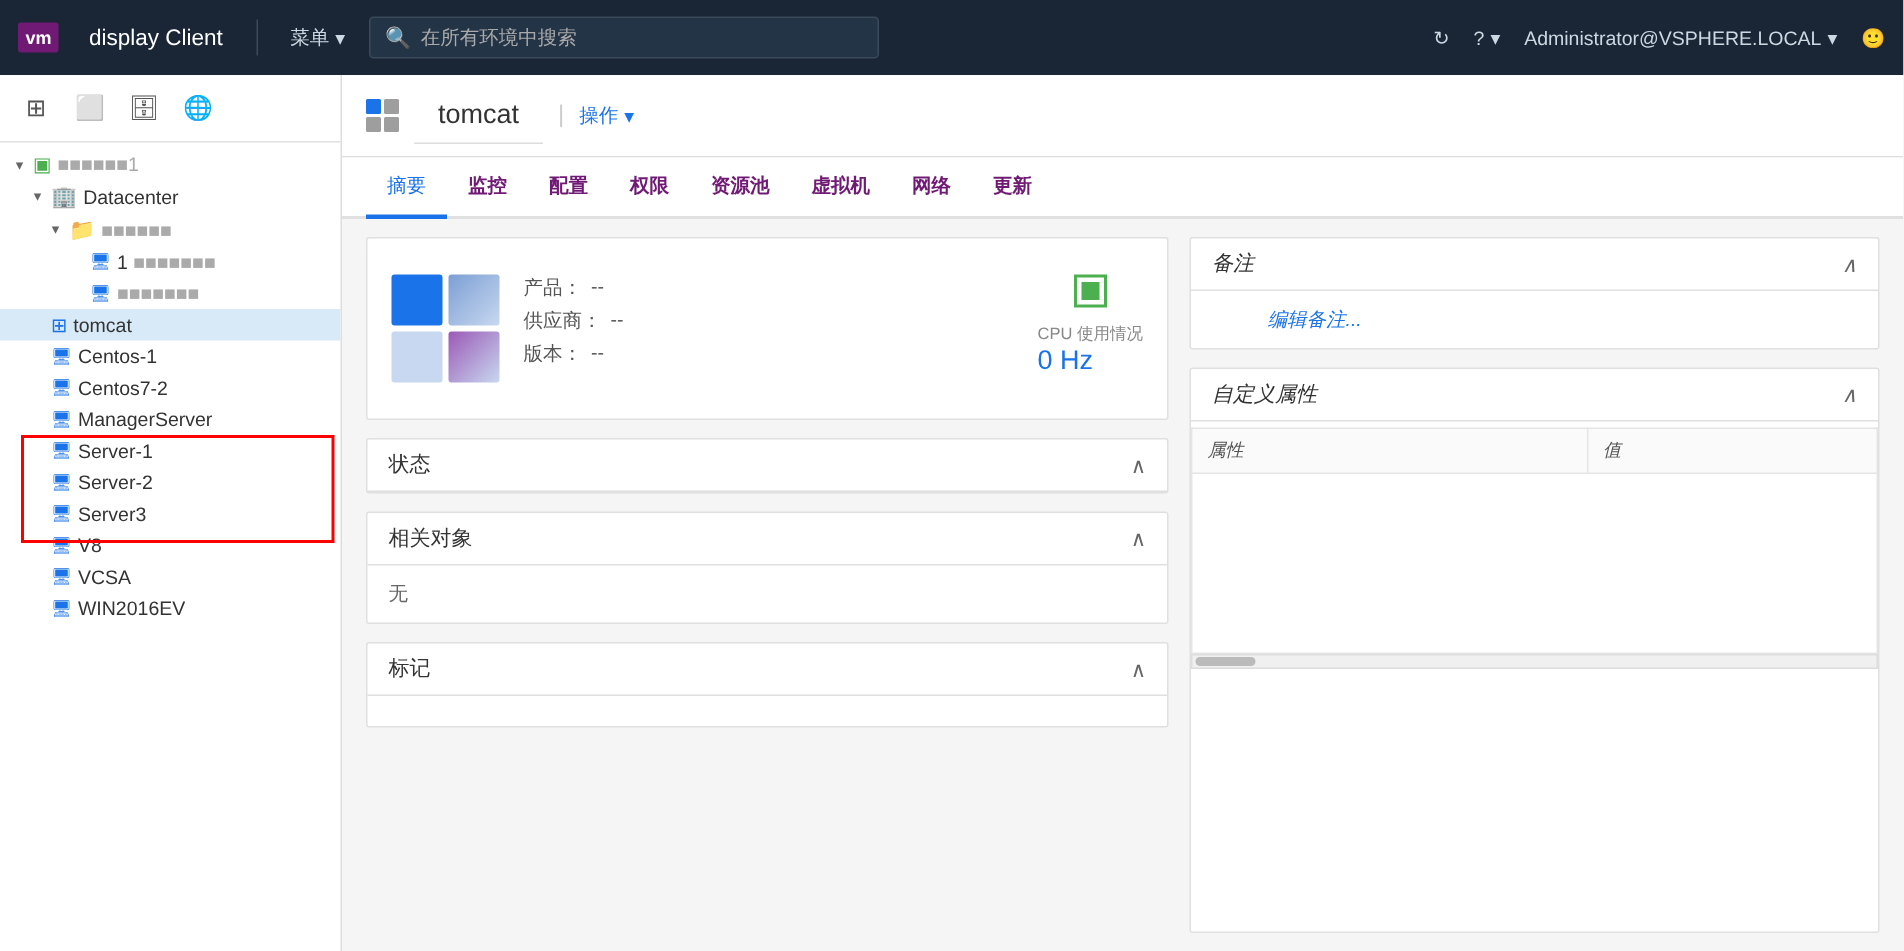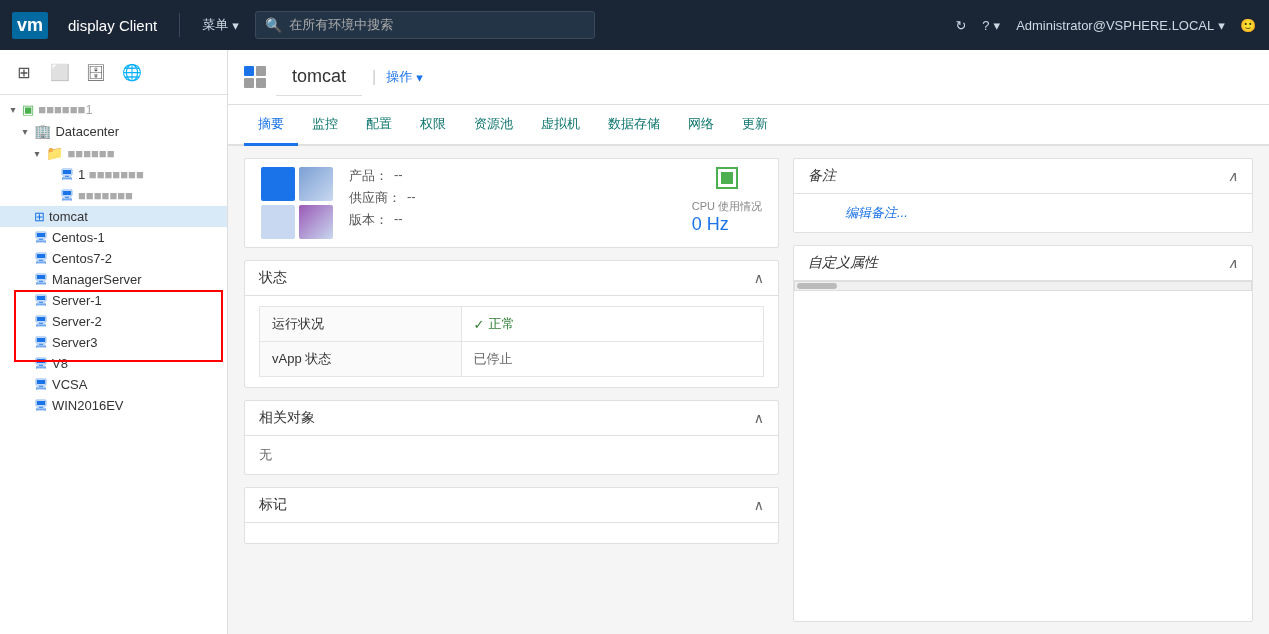--- a/index.html
+++ b/index.html
@@ -9,24 +9,24 @@
     .top-nav {
       display: flex;
       align-items: center;
       background: #1a2535;
       height: 50px;
       padding: 0 12px;
       color: #fff;
       gap: 16px;
     }
     .top-nav .vm-logo {
-      background: #0369a1;
+      background: #701a75;
       color: #fff;
       font-weight: bold;
-      font-size: 18px;
+      font-size: 12px;
       padding: 3px 5px;
       border-radius: 2px;
       margin-right: 4px;
     }
     .top-nav .app-title {
       font-size: 15px;
       color: #fff;
       font-weight: 400;
     }
     .top-nav .divider-v {
@@ -142,23 +142,24 @@
     .tabs-bar {
       display: flex;
       background: #fff;
       padding: 0 16px;
       border-bottom: 2px solid #e0e0e0;
     }
     .tab-item {
       padding: 10px 14px;
       cursor: pointer;
       font-size: 13px;
-      color: #0f766e;
+      color: #701a75;
       border-bottom: 3px solid transparent;
       margin-bottom: -2px;
+      font-weight: bold;
     }
     .tab-item.active { color: #1a73e8; border-bottom: 3px solid #1a73e8; font-weight: 500; }
 
     
     .content-scroll {
       flex: 1;
       overflow-y: auto;
       padding: 12px 16px;
       display: flex;
       gap: 14px;
@@ -166,21 +167,21 @@
 
     
     .left-col { flex: 1; display: flex; flex-direction: column; gap: 12px; }
 
     
     .right-col { width: 460px; min-width: 460px; display: flex; flex-direction: column; gap: 12px; font-style: italic; }
 
     
     .product-info-row {
       background: #fff;
-      padding: 8px 16px;
+      padding: 24px 16px;
       display: flex;
       gap: 16px;
       align-items: flex-start;
       border: 1px solid #e0e0e0;
       border-radius: 2px;
     }
     .product-logo {
       width: 72px; height: 72px;
       display: grid;
       grid-template-columns: 1fr 1fr;
@@ -424,21 +425,20 @@
       </button>
     </div>
 
     <div class="tabs-bar">
       <div class="tab-item active">摘要</div>
       <div class="tab-item">监控</div>
       <div class="tab-item">配置</div>
       <div class="tab-item">权限</div>
       <div class="tab-item">资源池</div>
       <div class="tab-item">虚拟机</div>
-      <div class="tab-item">数据存储</div>
       <div class="tab-item">网络</div>
       <div class="tab-item">更新</div>
     </div>
 
     <div class="content-scroll">
 
       <div class="left-col">
 
         <div class="product-info-row">
 
@@ -474,41 +474,20 @@
               </div>
             </div>
           </div>
         </div>
 
         <div class="card">
           <div class="card-header">
             <span>状态</span>
             <span class="collapse-btn">∧</span>
           </div>
-          <div class="card-body">
-            <table class="status-table">
-              <tbody>
-                <tr>
-                  <td>运行状况</td>
-                  <td>
-                    <span class="status-ok">
-                      <span style="color:#2e7d32;">✓</span>
-                      <span>正常</span>
-                    </span>
-                  </td>
-                </tr>
-                <tr>
-                  <td>vApp 状态</td>
-                  <td>
-                    <span class="status-stopped">已停止</span>
-                  </td>
-                </tr>
-              </tbody>
-            </table>
-          </div>
         </div>
 
         <div class="card">
           <div class="card-header">
             <span>相关对象</span>
             <span class="collapse-btn">∧</span>
           </div>
           <div class="card-body">
             <span class="no-items">无</span>
           </div>
@@ -535,20 +514,34 @@
             <a class="edit-notes">编辑备注...</a>
           </div>
         </div>
 
         <div class="card" style="flex:1;display:flex;flex-direction:column;">
           <div class="card-header">
             <span>自定义属性</span>
             <span class="collapse-btn">∧</span>
           </div>
           <div class="card-body" style="padding:0;flex:1;display:flex;flex-direction:column;">
+            <table class="custom-props-table">
+              <thead>
+                <tr>
+                  <th>属性</th>
+                  <th>值</th>
+                </tr>
+              </thead>
+              <tbody>
+
+                <tr style="height:120px;">
+                  <td colspan="2" style="border:1px solid #e5e5e5;vertical-align:bottom;"></td>
+                </tr>
+              </tbody>
+            </table>
             <div class="hscroll-bar">
               <div class="hscroll-thumb"></div>
             </div>
           </div>
         </div>
 
       </div>
     </div>
   </div>
 </div>

